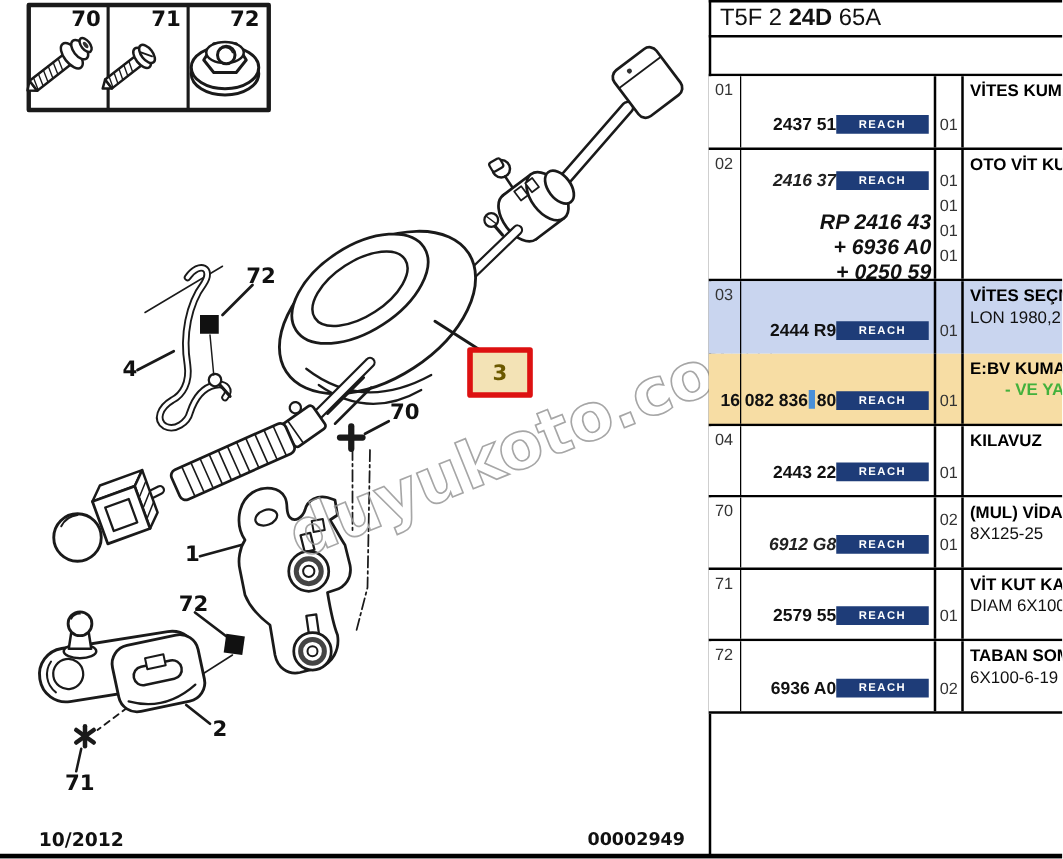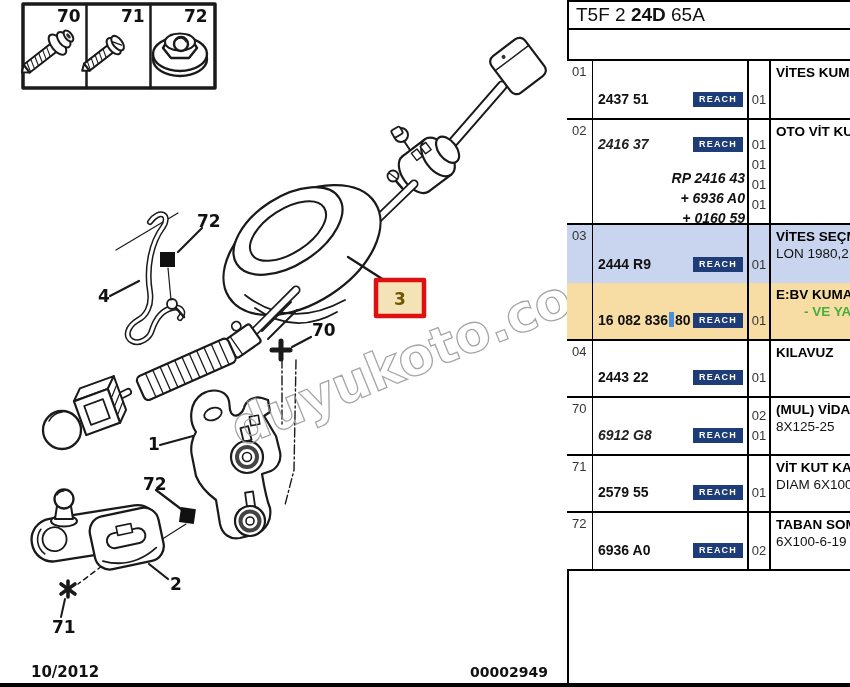--- a/index.html
+++ b/index.html
@@ -16,29 +16,29 @@
   
   #panel-header{position:absolute;left:576px;top:4px;font-size:19px;color:#111;}
   #panel-header .bold{font-weight:bold;}
   .hline{position:absolute;background:#000;}
   .vline{position:absolute;background:#000;}
   #rows{position:absolute;left:567px;top:61px;width:283px;}
   .row{box-sizing:border-box;display:flex;border-bottom:2px solid #000;background:#fff;}
   .col-idx{box-sizing:border-box;width:26px;border-right:1.5px solid #000;
            padding:3px 0 0 5px;font-size:13px;color:#333;}
   .col-part{box-sizing:border-box;width:156px;border-right:2px solid #000;
-           display:flex;flex-direction:column;justify-content:flex-end;padding-bottom:9px;}
+           display:flex;flex-direction:column;justify-content:flex-end;padding-bottom:9px;align-items:flex-end;}
   .part-line{height:20px;display:flex;align-items:center;padding:0 2px 0 5px;}
   .part-line.rp{justify-content:flex-end;}
   .part-text{font-size:14px;font-weight:bold;white-space:nowrap;}
   .part-text.it{font-style:italic;font-weight:600;color:#222;}
-  .part-text.rp-text{font-style:italic;font-weight:bold;font-size:14px;margin-top:28px;}
+  .part-text.rp-text{font-style:italic;font-weight:bold;font-size:17px;margin-top:28px;}
   .cursor{display:inline-block;width:5px;height:15px;margin:0 1px;vertical-align:-2px;}
   .reach{margin-left:auto;margin-right:2px;color:#fff;font-size:9px;font-weight:bold;
-         letter-spacing:1.2px;padding:3px 6px;line-height:1;}
+         letter-spacing:1.2px;padding:3px 18px;line-height:1;}
   .col-qty{box-sizing:border-box;width:22px;border-right:2.5px solid #000;
            display:flex;flex-direction:column;justify-content:flex-end;padding-bottom:9px;}
   .qty-line{height:20px;display:flex;align-items:center;justify-content:center;
            font-size:13px;color:#333;}
   .col-desc{box-sizing:border-box;flex:1;overflow:hidden;padding:3px 0 0 5px;
            line-height:17px;font-size:13.5px;white-space:nowrap;}
   .desc-line.b{font-weight:bold;color:#000;}
   .desc-line.g{font-weight:bold;margin-left:28px;}
   #bottom-bar{position:absolute;left:0;top:683px;width:850px;height:4px;background:#000;}
   svg{display:block;}
@@ -298,21 +298,21 @@
             <span class="part-text it">2416 37</span>
             <span class="reach" style="background: rgb(30, 60, 120);">REACH</span>
           </div>
           <div class="part-line rp">
             <span class="part-text rp-text">RP 2416 43</span>
           </div>
           <div class="part-line rp">
             <span class="part-text rp-text">+ 6936 A0</span>
           </div>
           <div class="part-line rp">
-            <span class="part-text rp-text">+ 0160 59</span>
+            <span class="part-text rp-text">+ 0250 59</span>
           </div>
         </div>
         <div class="col-qty">
           <div class="qty-line">01</div>
           <div class="qty-line">01</div>
           <div class="qty-line">01</div>
           <div class="qty-line">01</div>
         </div>
         <div class="col-desc">
           <div class="desc-line b">OTO VİT KU</div>

